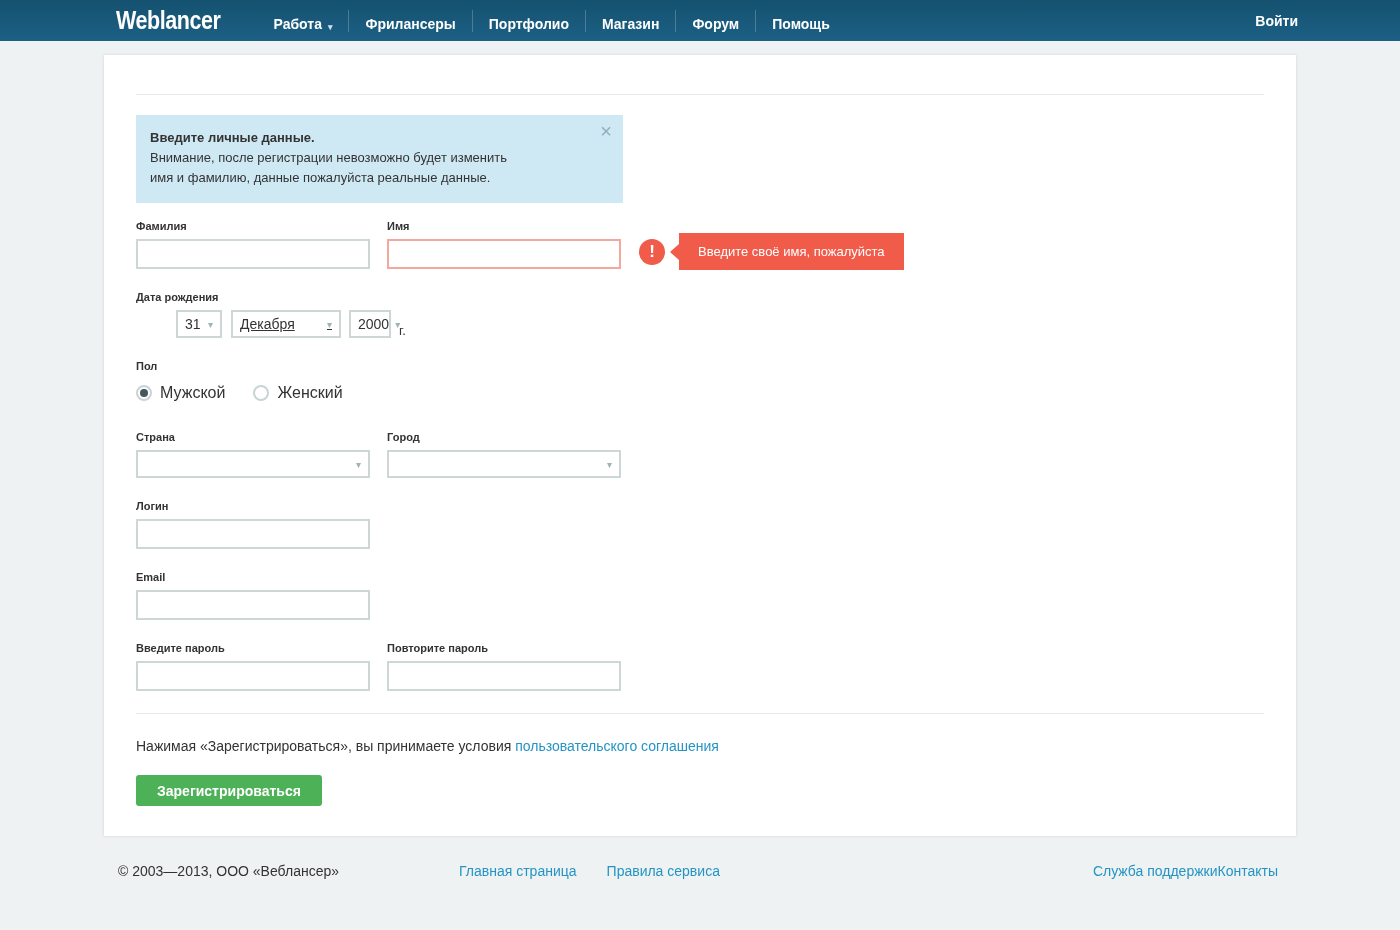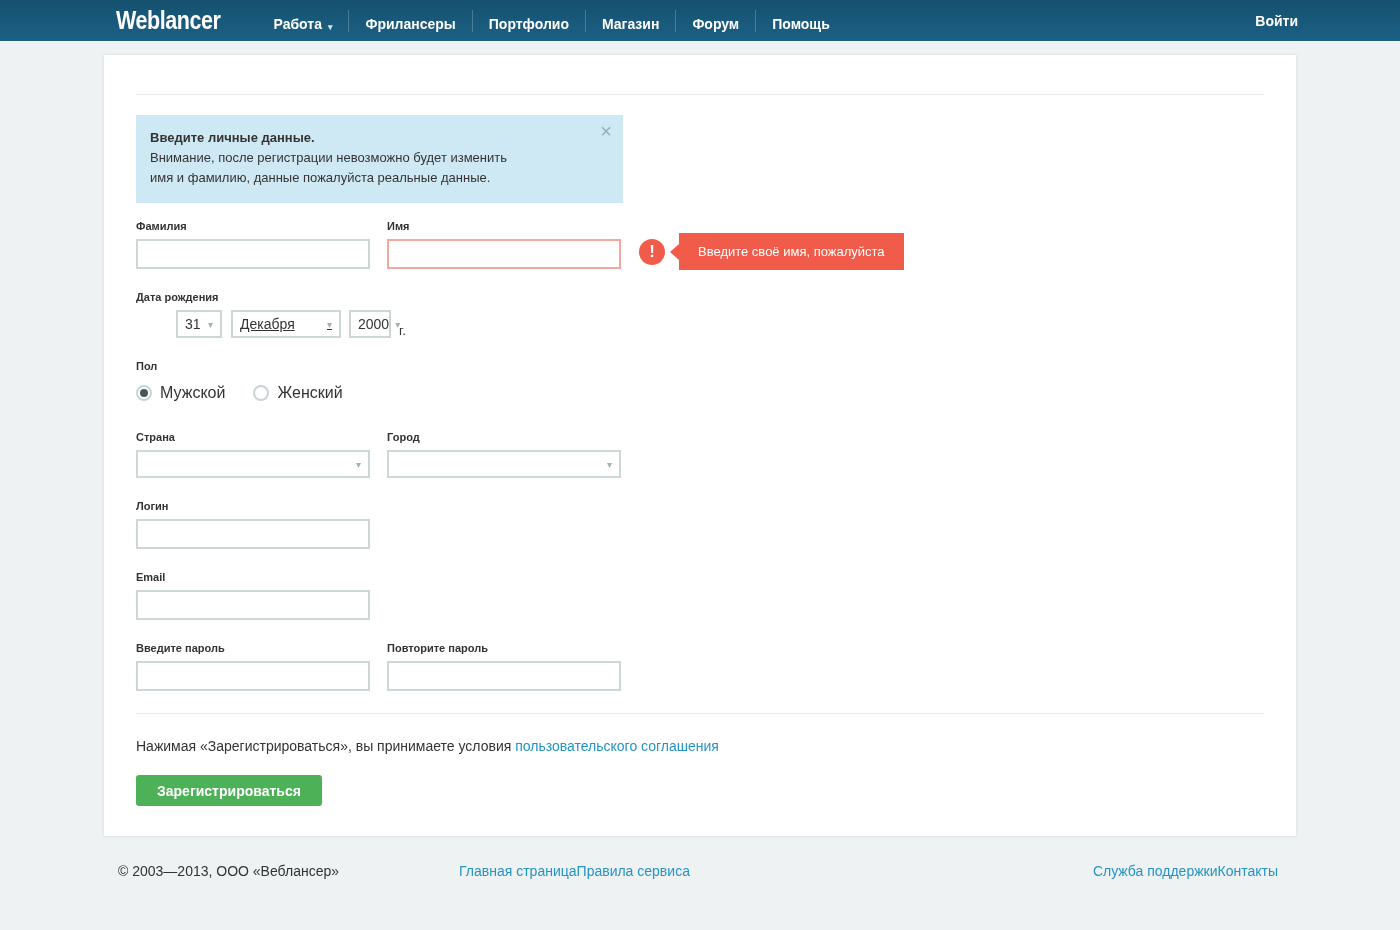--- a/index.html
+++ b/index.html
@@ -110,21 +110,21 @@
     margin-top:21px; height:31px; padding:8px 21px;
     background:#4db157; border:none; border-radius:3px;
     color:#fff; font-weight:bold; font-size:14px; font-family:"Liberation Sans",sans-serif;
     cursor:pointer;
   }
   
   .footer-row {
     display:flex; align-items:center;
     margin:27px 122px 0 118px; font-size:14px;
   }
-  .f-links { margin-left:120px; display:flex; }
+  .f-links { margin-left:120px; display:flex; gap:30px; }
   .f-right { margin-left:auto; display:flex; }
   a.f-link { color:#2594c4; text-decoration:none; cursor:pointer; }
 </style>
 </head>
 <body>
 
 <div class="topnav">
   <span class="logo">Weblancer</span>
   <div class="nav-items">
     <div class="nav-item">

